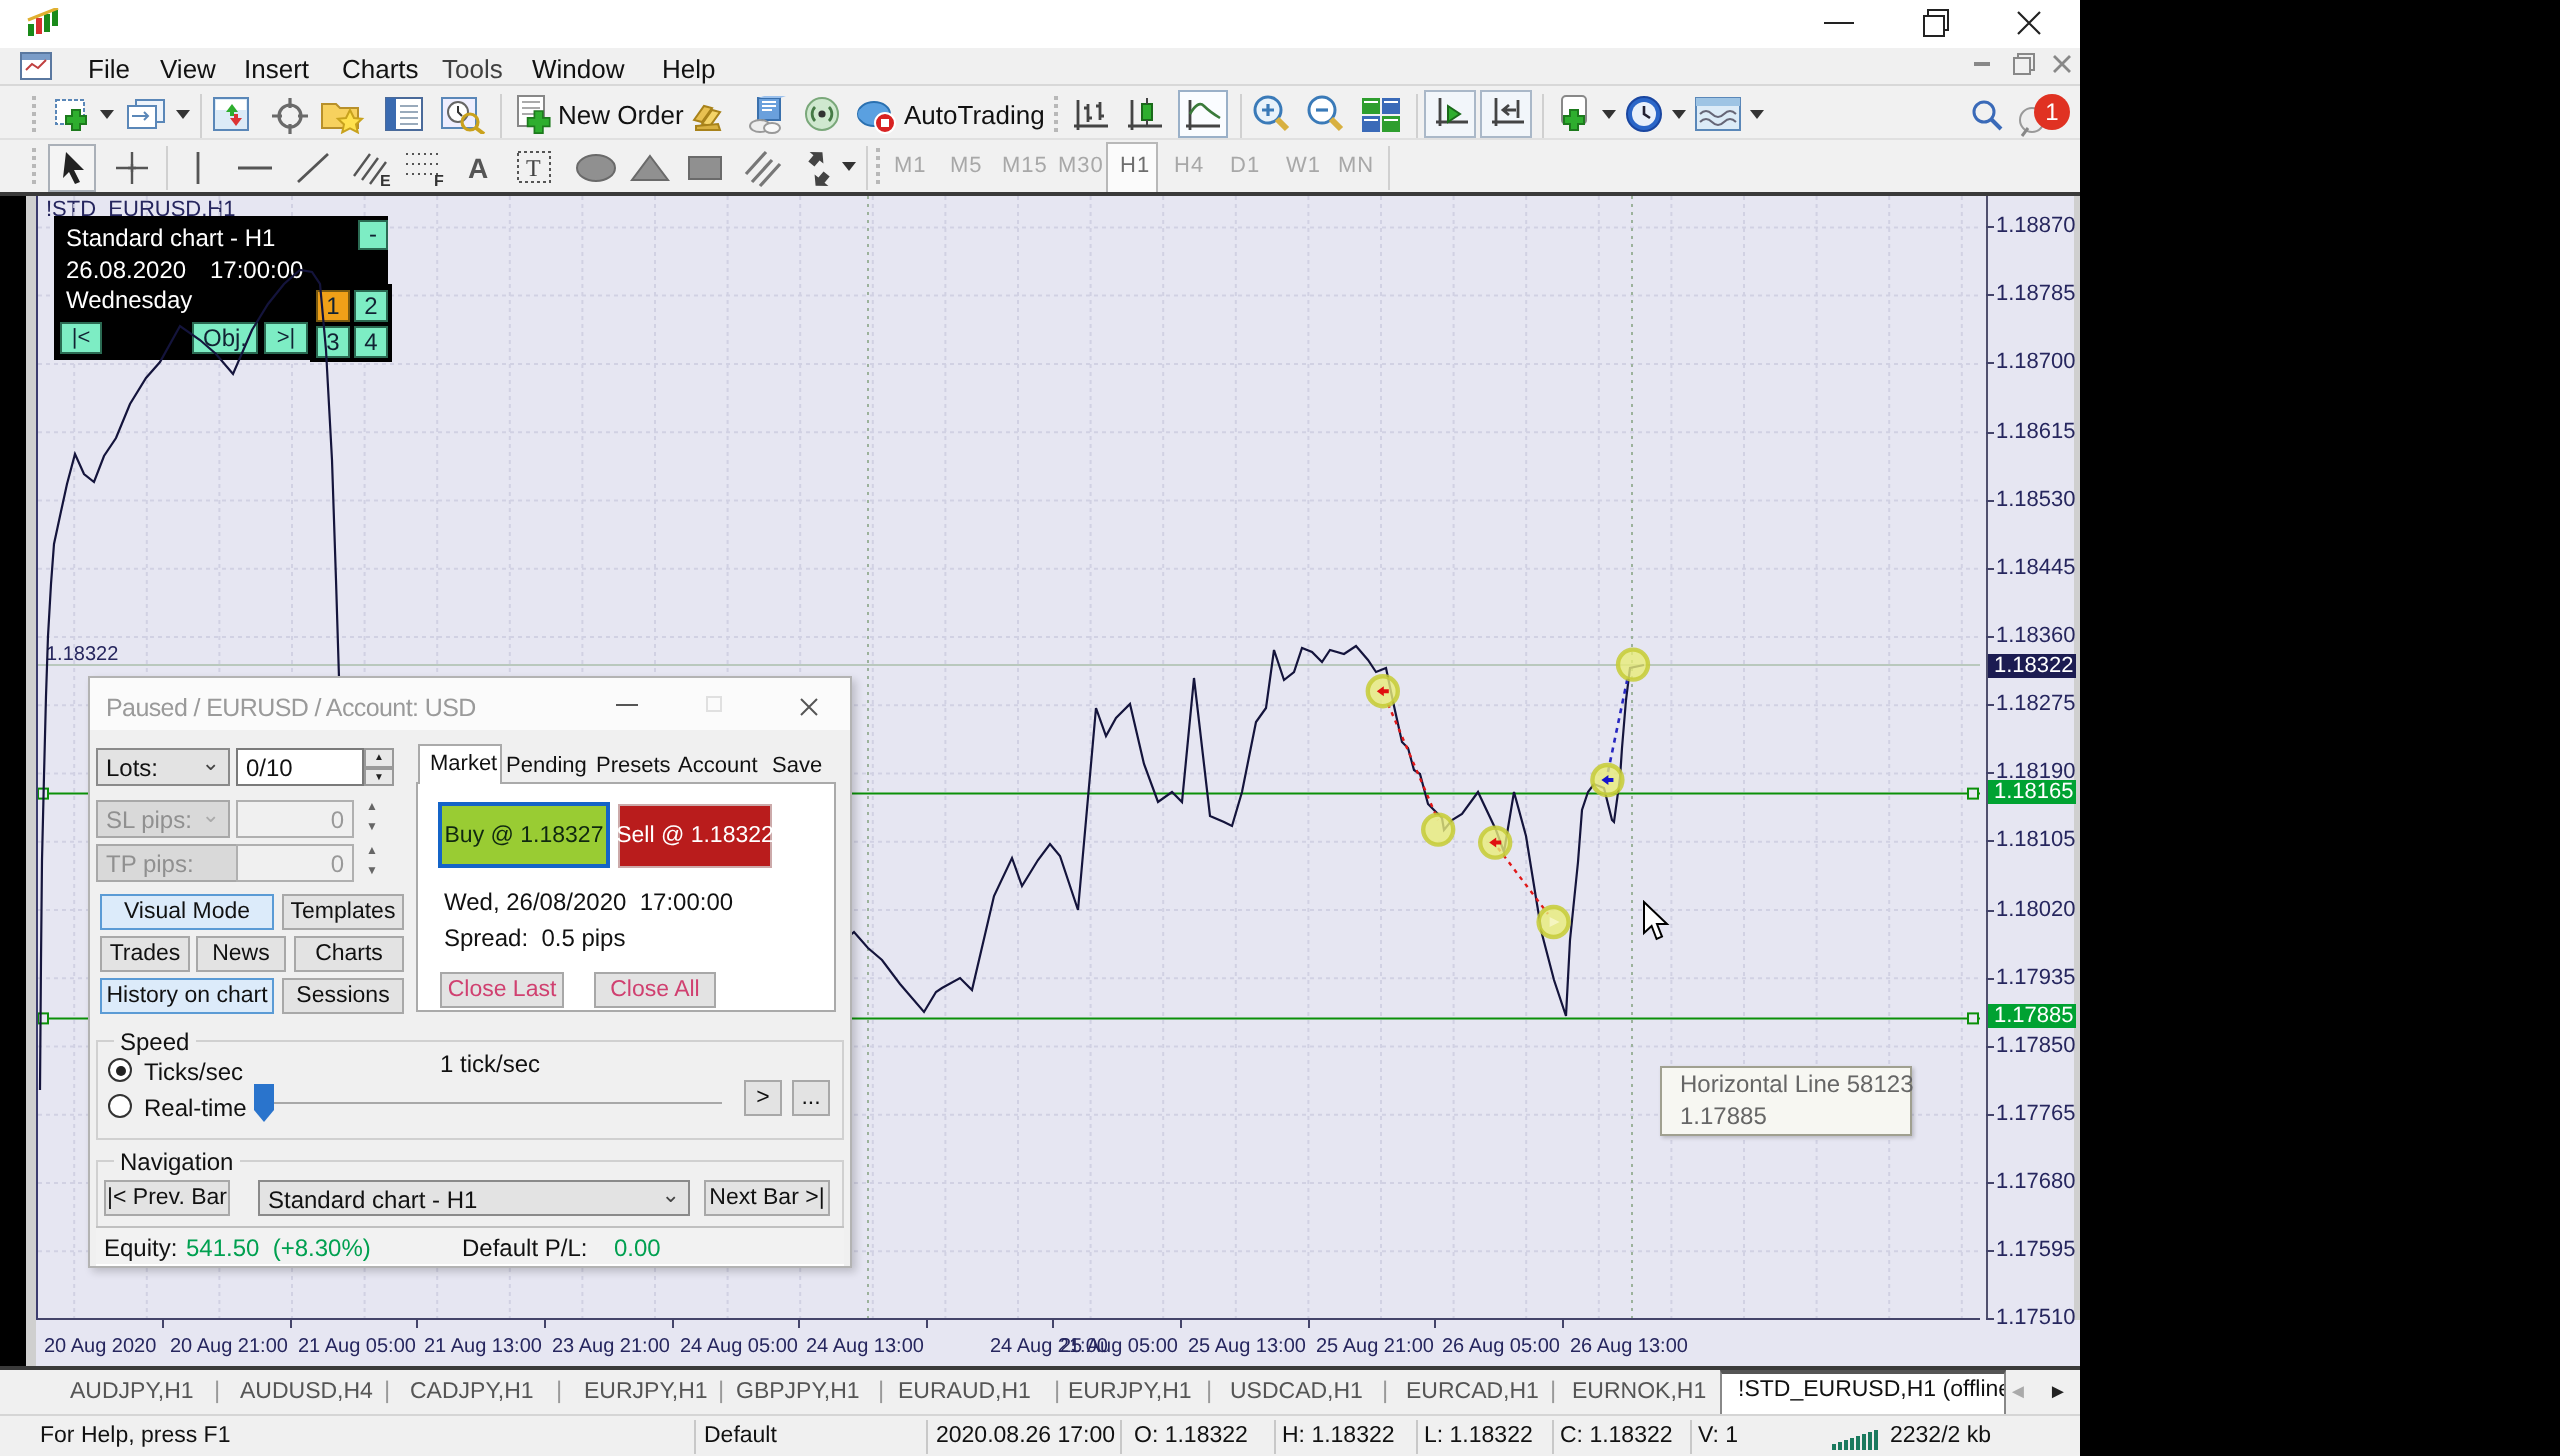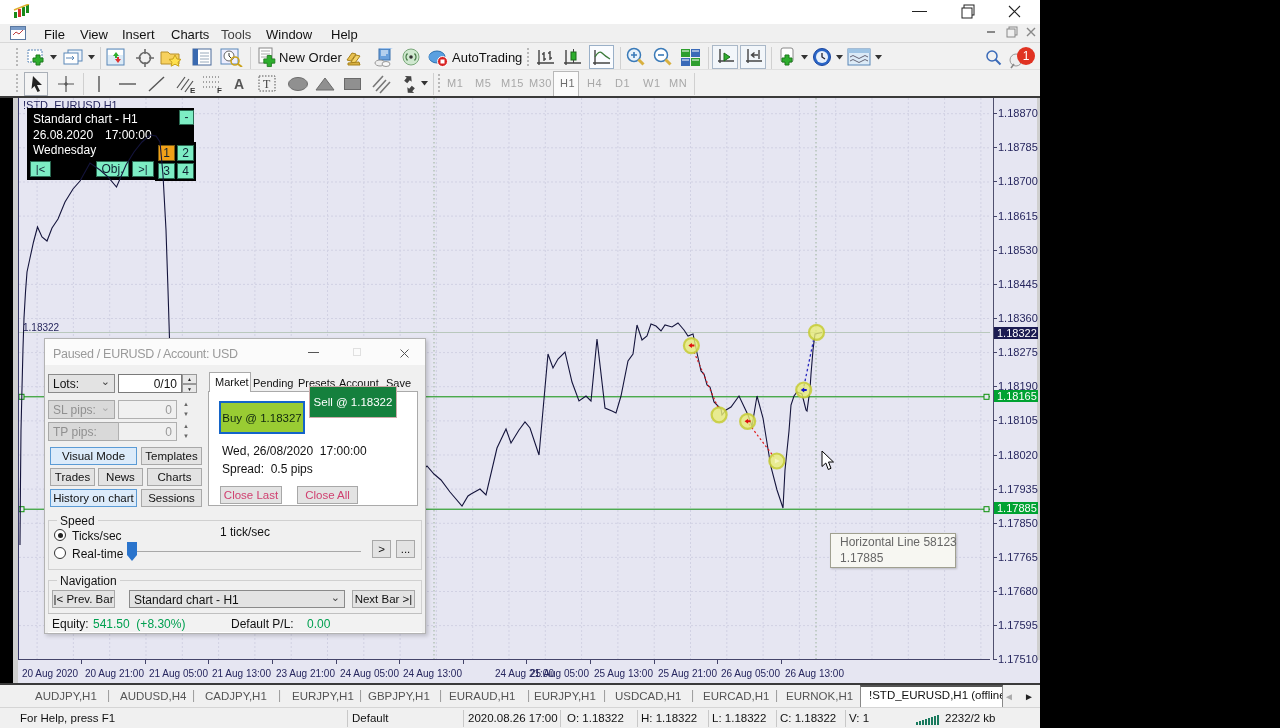--- a/index.html
+++ b/index.html
@@ -484,21 +484,21 @@
     <div style="position:absolute;left:8px;top:8px;font:12.5px 'Liberation Sans';color:#9a9a9a;letter-spacing:-0.3px">Paused / EURUSD / Account: USD</div>
       <div style="position:absolute;left:263px;top:13px;width:11px;height:1px;background:#555"></div>
       <div style="position:absolute;left:308px;top:9px;width:8px;height:8px;border:1px solid #e0e0e0"></div>
       <svg style="position:absolute;left:355px;top:10px" width="9" height="9">
         <path d="M0.5 0.5 L8.5 8.5 M8.5 0.5 L0.5 8.5" stroke="#555" stroke-width="1"></path>
       </svg>
       <div class="cmb" style="left:3px;top:35px;width:67px">
         <span style="color:#111">Lots:</span>
         <span class="chv">⌄</span>
       </div>
-      <div class="edt" style="left:73px;top:35px;width:64px;text-align:right">0/10</div>
+      <div class="edt" style="left:73px;top:35px;width:64px;text-align:left">0/10</div>
       <div class="spn" style="left:137px;top:35px">
         <div class="spb">▲</div>
         <div class="spb">▼</div>
       </div>
       <div class="cmb dis" style="left:3px;top:61px;width:67px">
         <span>SL pips:</span>
         <span class="chv" style="color:#aaa">⌄</span>
       </div>
       <div class="edt dis2" style="left:73px;top:61px;width:59px;text-align:right">0</div>
       <div class="spn2" style="left:134px;top:61px">
@@ -522,21 +522,21 @@
       <div class="btn blu" style="left:5px;top:150px;width:87px">History on chart</div>
       <div class="btn" style="left:96px;top:150px;width:61px">Sessions</div>
       <div style="position:absolute;left:163px;top:52px;width:210px;height:115px;background:#fff;border:1px solid #aaa"></div>
       <div style="position:absolute;left:164px;top:33px;width:42px;height:20px;background:#fff;border:1px solid #aaa;border-bottom:none;z-index:2"></div>
       <div style="position:absolute;left:170px;top:37px;font:11px 'Liberation Sans';color:#111;z-index:3">Market</div>
       <div style="position:absolute;left:208px;top:38px;font:11px 'Liberation Sans';color:#111;white-space:nowrap">Pending</div>
       <div style="position:absolute;left:253px;top:38px;font:11px 'Liberation Sans';color:#111;white-space:nowrap">Presets</div>
       <div style="position:absolute;left:294px;top:38px;font:11px 'Liberation Sans';color:#111;white-space:nowrap">Account</div>
       <div style="position:absolute;left:341px;top:38px;font:11px 'Liberation Sans';color:#111;white-space:nowrap">Save</div>
       <div style="position:absolute;left:174px;top:62px;width:86px;height:33px;background:#9c3;border:2px solid #1464c8;color:#102810;font:11.5px 'Liberation Sans';white-space:nowrap;display:flex;align-items:center;justify-content:center">Buy @ 1.18327</div>
-      <div style="position:absolute;left:264px;top:47px;width:88px;height:32px;background:#15803d;border:1px solid #caa;color:#fff;font:11.5px 'Liberation Sans';white-space:nowrap;display:flex;align-items:center;justify-content:center">Sell @ 1.18322</div>
+      <div style="position:absolute;left:264px;top:63px;width:77px;height:32px;background:#b91c1c;border:1px solid #caa;color:#fff;font:11.5px 'Liberation Sans';white-space:nowrap;display:flex;align-items:center;justify-content:center">Sell @ 1.18322</div>
       <div style="position:absolute;left:177px;top:105px;font:12px 'Liberation Sans';color:#111">Wed, 26/08/2020&nbsp; 17:00:00</div>
       <div style="position:absolute;left:177px;top:123px;font:12px 'Liberation Sans';color:#111">Spread:&nbsp; 0.5 pips</div>
       <div class="btn" style="left:175px;top:147px;width:62px;color:#d04070">Close Last</div>
       <div class="btn" style="left:252px;top:147px;width:61px;color:#d04070">Close All</div>
       <div style="position:absolute;left:3px;top:181px;width:374px;height:50px;border:1px solid #d0d0d0"></div>
       <div style="position:absolute;left:12px;top:175px;background:#f0f0f0;padding:0 3px;font:12px 'Liberation Sans';color:#111">Speed</div>
       <div class="rad" style="left:9px;top:190px">
         <span class="rdot"></span>
       </div>
       <div style="position:absolute;left:27px;top:190px;font:12px 'Liberation Sans';color:#111">Ticks/sec</div>

